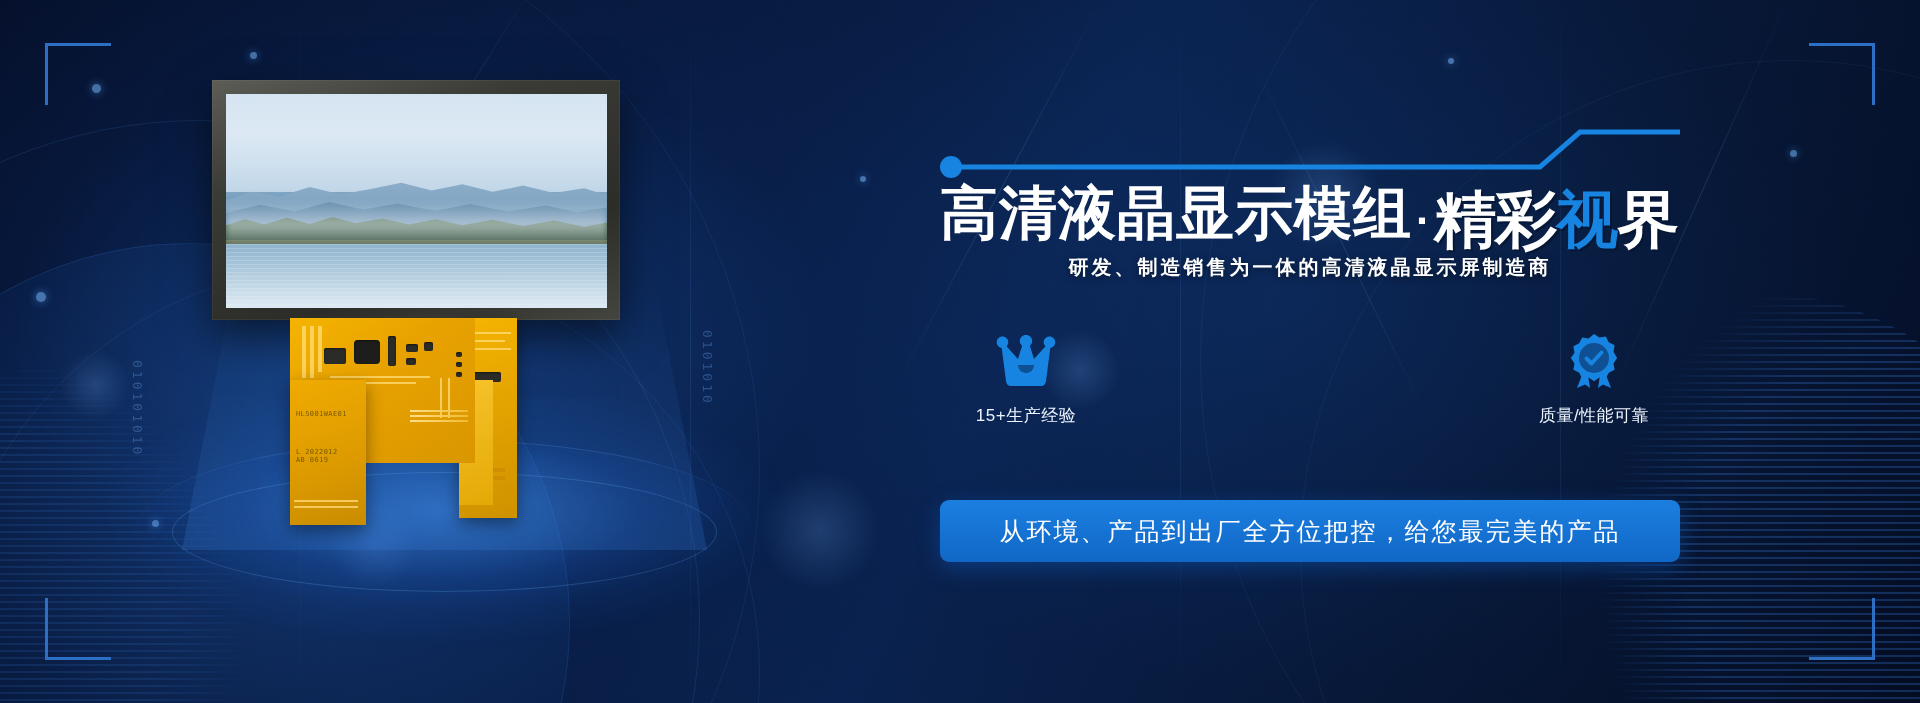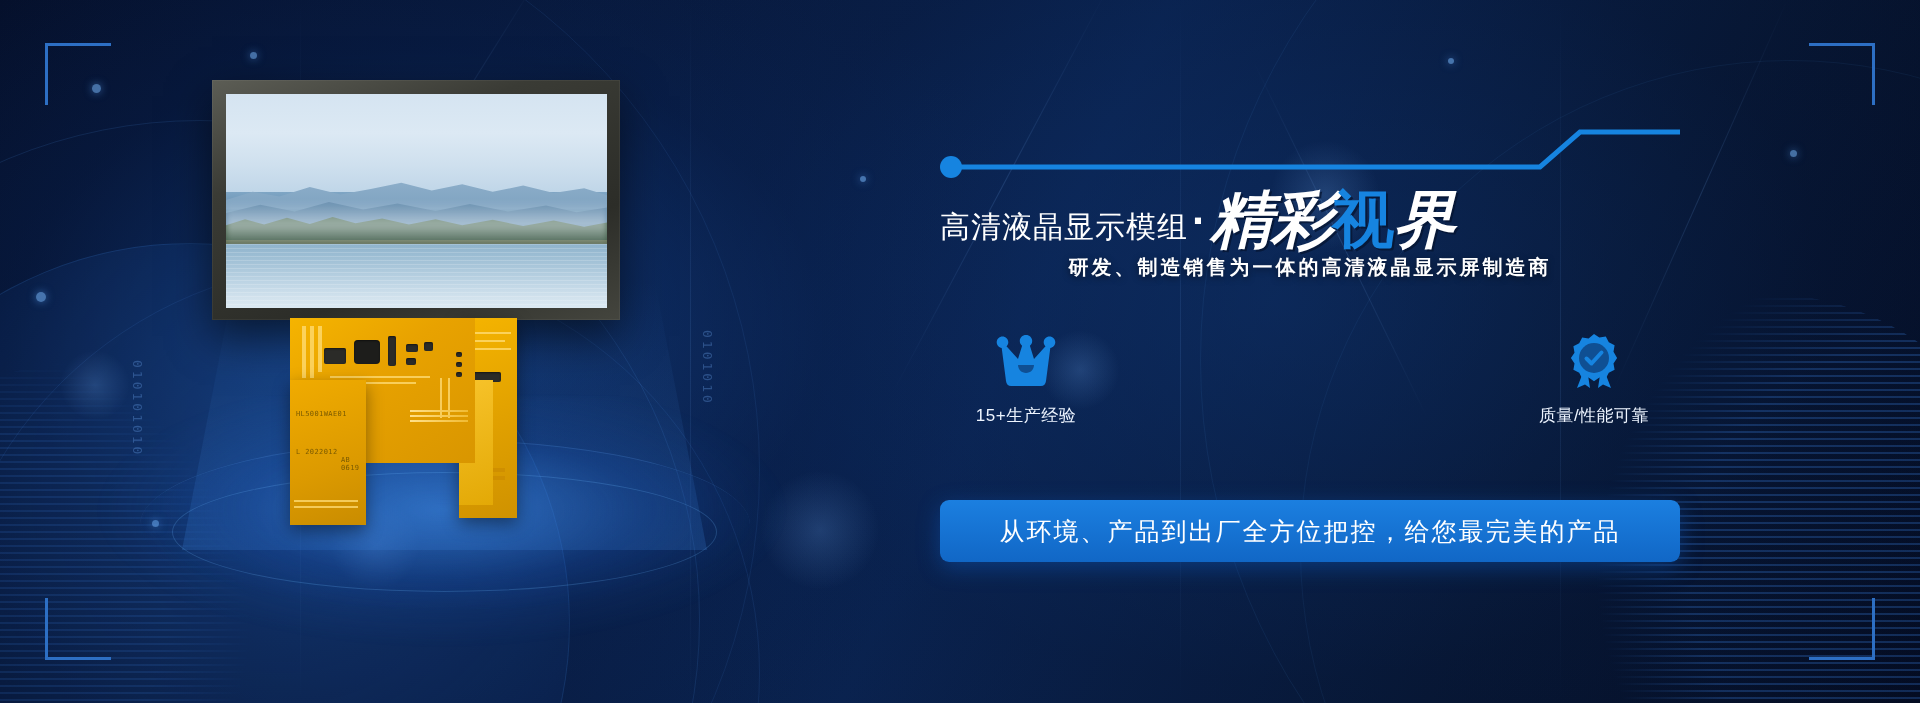--- a/index.html
+++ b/index.html
@@ -158,30 +158,30 @@
   
   .content{position:absolute;left:940px;top:96px;width:740px;}
   .hook{position:absolute;left:0;top:30px;width:740px;height:60px;}
   .hook svg{display:block;}
 
   .headline{
     position:absolute;left:0;top:74px;width:740px;height:72px;
     display:flex;align-items:flex-end;white-space:nowrap;
   }
   .hl-plain{
-    font-size:30px;font-weight:400;color:#ffffff;letter-spacing:1px;
+    font-size:58px;font-weight:700;color:#ffffff;letter-spacing:1px;
     font-family:"Liberation Sans","DejaVu Sans",sans-serif;line-height:1;
   }
   .hl-dot{font-size:43px;color:#ffffff;font-weight:700;padding:0 4px;line-height:1;}
   .hl-big{
     font-size:62px;font-weight:900;line-height:.92;letter-spacing:-1px;
     font-family:"DejaVu Sans","Liberation Sans",sans-serif;
     position:relative;top:6px;
   }
-  .hl-big .w{color:#ffffff;text-shadow:2px 2px 0 rgba(5,20,48,.75);font-style:italic;}
+  .hl-big .w{color:#ffffff;text-shadow:2px 2px 0 rgba(5,20,48,.75);}
   .hl-big .b{color:#1684e0;text-shadow:2px 2px 0 rgba(5,20,48,.75);}
 
   .subtitle{
     position:absolute;left:0;top:158px;width:740px;text-align:center;
     font-size:20px;font-weight:700;color:#ffffff;letter-spacing:3px;
     font-family:"Liberation Serif","DejaVu Serif",serif;
     text-shadow:0 2px 6px rgba(0,0,0,.5);
   }
 
   .features{position:absolute;left:0;top:236px;width:740px;display:flex;justify-content:space-between;}
@@ -305,21 +305,21 @@
       <div class="chip" style="left:166px;top:44px;width:6px;height:5px;"></div>
       <div class="chip" style="left:166px;top:54px;width:6px;height:5px;"></div>
       <div class="ribbon" style="left:120px;top:92px;width:58px;"></div>
       <div class="ribbon" style="left:120px;top:97px;width:58px;"></div>
       <div class="ribbon" style="left:120px;top:102px;width:58px;"></div>
     </div>
 
     <div class="pcb pcb-tail">
       <div class="pcb-text" style="left:6px;top:30px;">HL5001WAE01</div>
       <div class="pcb-text" style="left:6px;top:68px;">L 2022012</div>
-      <div class="pcb-text" style="left:6px;top:76px;margin-left:45px;">AB 0619</div>
+      <div class="pcb-text" style="left:6px;top:76px;">AB 0619</div>
       <div class="trace" style="left:4px;top:120px;width:64px;height:2px;"></div>
       <div class="trace" style="left:4px;top:126px;width:64px;height:2px;"></div>
     </div>
   </div>
 
   <div class="content">
 
     <div class="hook">
       <svg width="740" height="60" viewBox="0 0 740 60" fill="none" aria-hidden="true">
         <circle cx="11" cy="41" r="11" fill="#1684e0"></circle>

